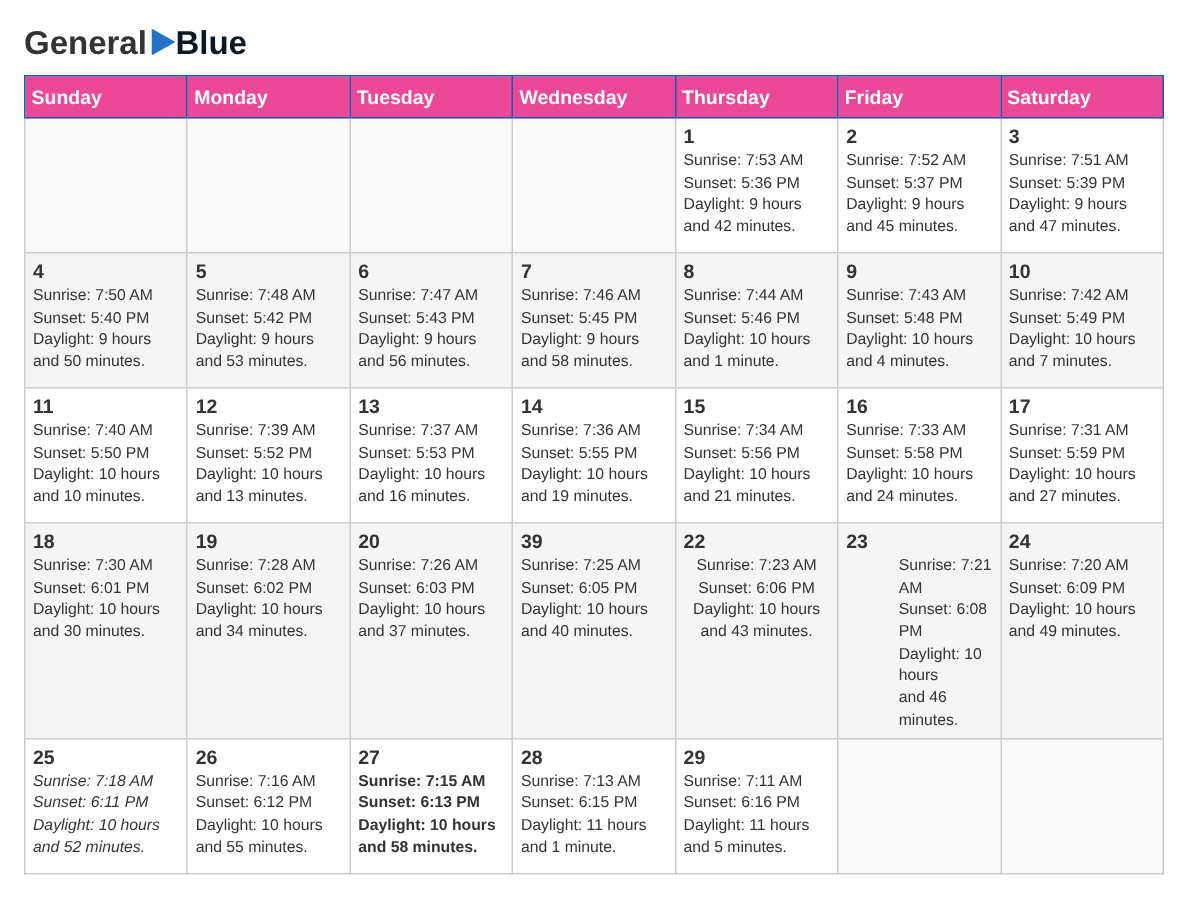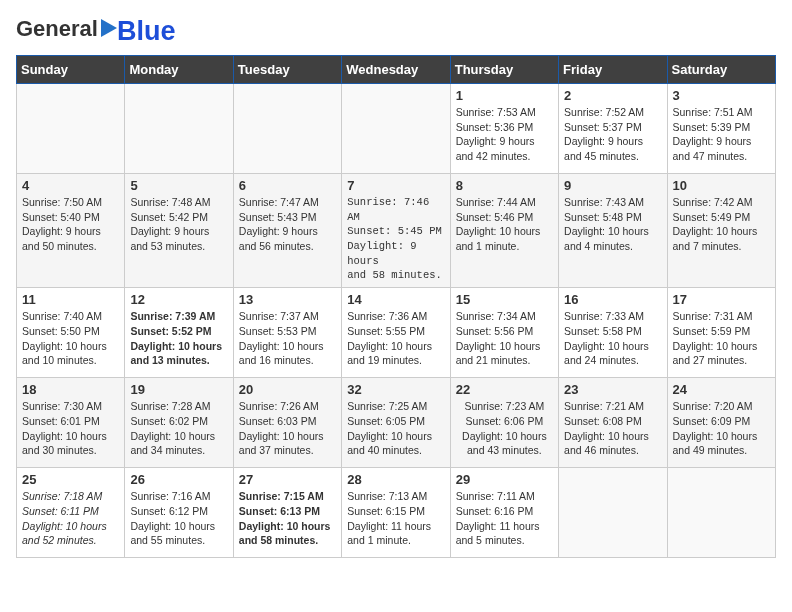--- a/index.html
+++ b/index.html
@@ -37,21 +37,21 @@
       font-size: 16px;
       color: #333;
       margin-top: 2px;
     }
     table {
       width: 100%;
       border-collapse: collapse;
       table-layout: fixed;
     }
     thead th {
-      background-color: #404040;
+      background-color: #ec4899;
       color: #fff;
       font-size: 13px;
       font-weight: bold;
       padding: 6px 4px;
       text-align: left;
       border: 1px solid #1a5aaa;
     }
     td {
       border: 1px solid #ccc;
       vertical-align: top;
@@ -87,21 +87,21 @@
   <div class="logo">
     <div class="logo-row">
       <span style="font-size:22px;font-weight:bold;color:#333;">General</span>
       <span style="display:inline-block;margin-left:3px;margin-top:2px;">
         <svg width="16" height="18" viewBox="0 0 16 18">
             <polygon points="0,18 16,9 0,0" fill="#2471c8"></polygon>
           </svg>
       </span>
     </div>
     <div>
-      <span style="font-size:27px;font-weight:bold;color:#1d4ed8;">Blue</span>
+      <span style="font-size:22px;font-weight:bold;color:#0f172a;">Blue</span>
     </div>
   </div>
   <div class="title-area">
     <div class="month-title"></div>
     <div class="location-title"></div>
   </div>
 </div>
 
 <table>
   <thead>
@@ -160,21 +160,21 @@
         </td>
         <td>
           <span class="day-num">6</span>
           <div class="day-info" style="white-space: pre-line;">Sunrise: 7:47 AM
 Sunset: 5:43 PM
 Daylight: 9 hours
 and 56 minutes.</div>
         </td>
         <td>
           <span class="day-num">7</span>
-          <div class="day-info" style="white-space: pre-line; font-family: Liberation Mono, monospace;">Sunrise: 7:46 AM
+          <div class="day-info" style="white-space: pre-line;">Sunrise: 7:46 AM
 Sunset: 5:45 PM
 Daylight: 9 hours
 and 58 minutes.</div>
         </td>
         <td>
           <span class="day-num">8</span>
           <div class="day-info" style="white-space: pre-line;">Sunrise: 7:44 AM
 Sunset: 5:46 PM
 Daylight: 10 hours
 and 1 minute.</div>
@@ -197,21 +197,21 @@
       <tr>
         <td>
           <span class="day-num">11</span>
           <div class="day-info" style="white-space: pre-line;">Sunrise: 7:40 AM
 Sunset: 5:50 PM
 Daylight: 10 hours
 and 10 minutes.</div>
         </td>
         <td>
           <span class="day-num">12</span>
-          <div class="day-info" style="white-space: pre-line; font-weight: bold;">Sunrise: 7:39 AM
+          <div class="day-info" style="white-space: pre-line;">Sunrise: 7:39 AM
 Sunset: 5:52 PM
 Daylight: 10 hours
 and 13 minutes.</div>
         </td>
         <td>
           <span class="day-num">13</span>
           <div class="day-info" style="white-space: pre-line;">Sunrise: 7:37 AM
 Sunset: 5:53 PM
 Daylight: 10 hours
 and 16 minutes.</div>
@@ -261,36 +261,36 @@
 and 34 minutes.</div>
         </td>
         <td>
           <span class="day-num">20</span>
           <div class="day-info" style="white-space: pre-line;">Sunrise: 7:26 AM
 Sunset: 6:03 PM
 Daylight: 10 hours
 and 37 minutes.</div>
         </td>
         <td>
-          <span class="day-num">32</span>
+          <span class="day-num">39</span>
           <div class="day-info" style="white-space: pre-line;">Sunrise: 7:25 AM
 Sunset: 6:05 PM
 Daylight: 10 hours
 and 40 minutes.</div>
         </td>
         <td>
           <span class="day-num">22</span>
           <div class="day-info" style="white-space: pre-line; text-align: center;">Sunrise: 7:23 AM
 Sunset: 6:06 PM
 Daylight: 10 hours
 and 43 minutes.</div>
         </td>
         <td>
           <span class="day-num">23</span>
-          <div class="day-info" style="white-space: pre-line;">Sunrise: 7:21 AM
+          <div class="day-info" style="white-space: pre-line; margin-left: 35px;">Sunrise: 7:21 AM
 Sunset: 6:08 PM
 Daylight: 10 hours
 and 46 minutes.</div>
         </td>
         <td>
           <span class="day-num">24</span>
           <div class="day-info" style="white-space: pre-line;">Sunrise: 7:20 AM
 Sunset: 6:09 PM
 Daylight: 10 hours
 and 49 minutes.</div>

